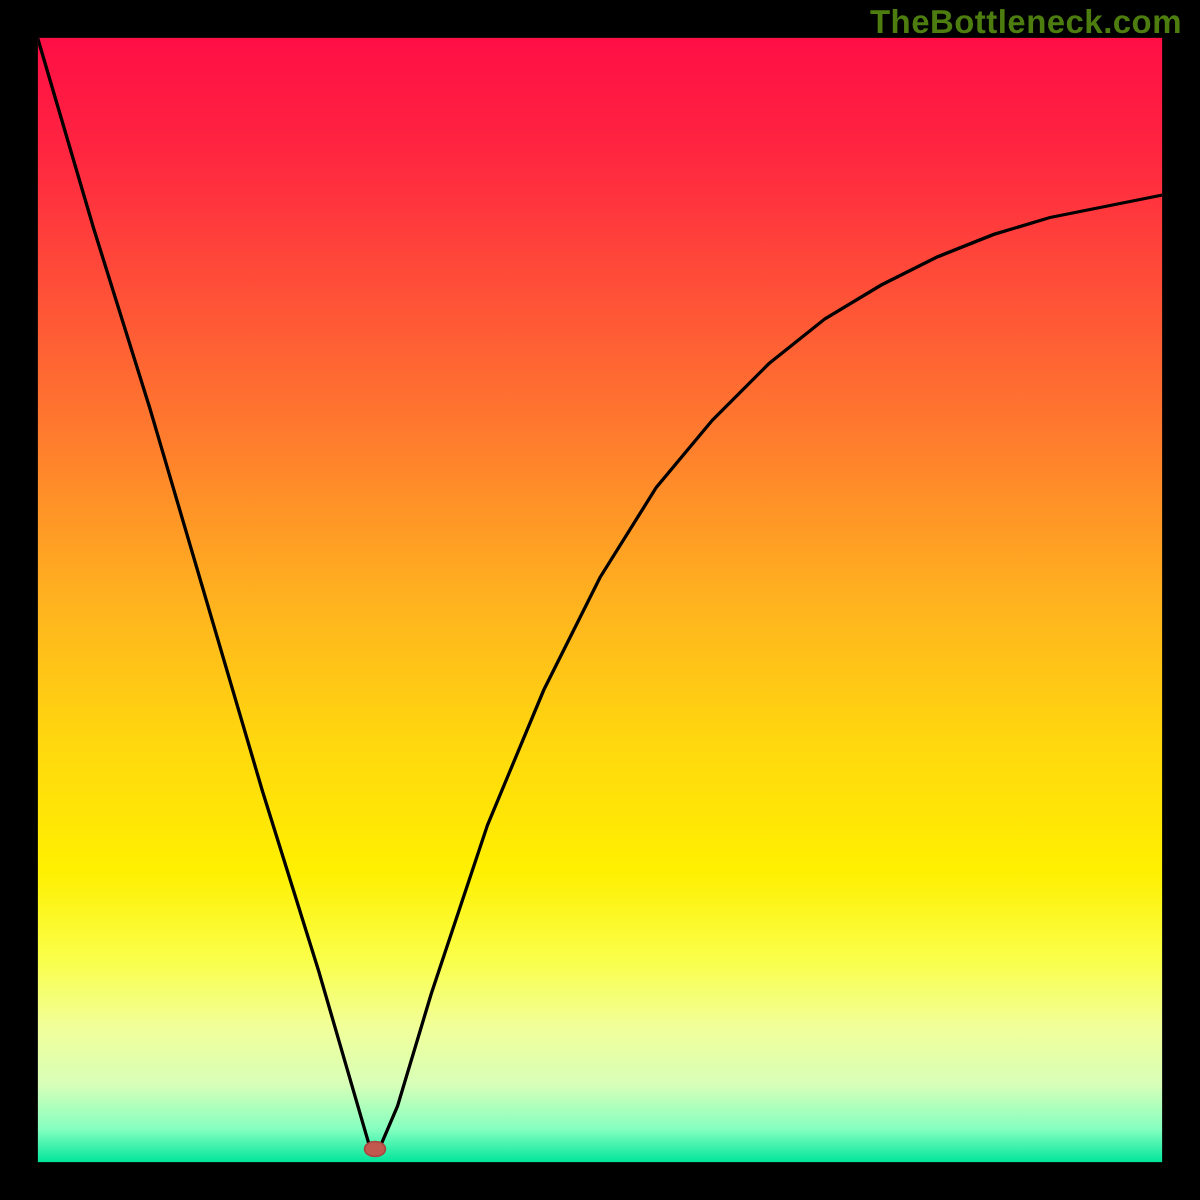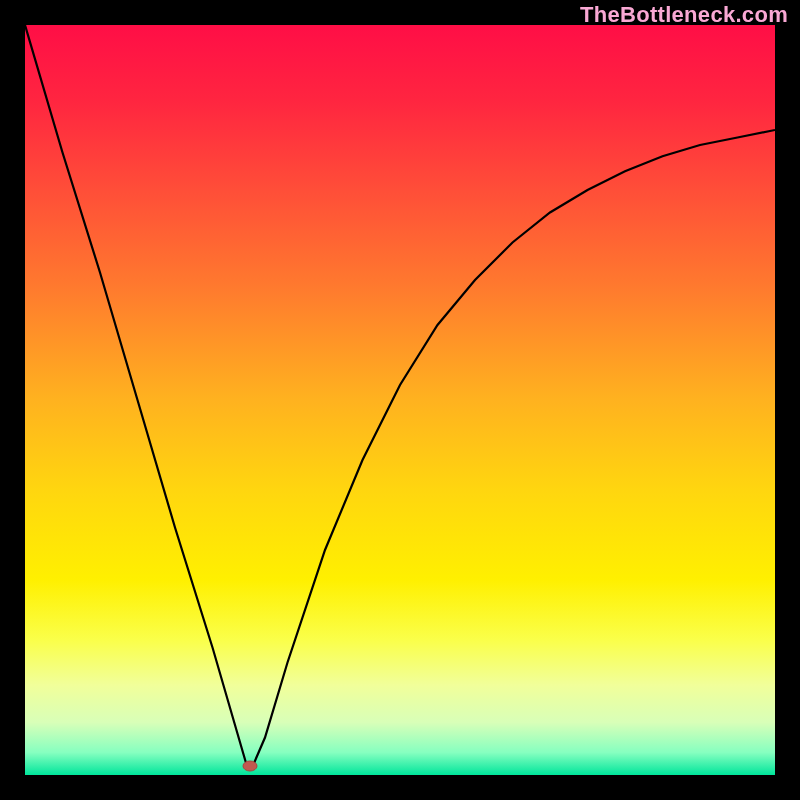--- a/index.html
+++ b/index.html
@@ -14,21 +14,21 @@
   .frame {
     position: relative;
     width: 800px;
     height: 800px;
     background: #000;
   }
   .watermark {
     position: absolute;
     top: 2px;
     right: 12px;
-    color: #f9a8d4;
+    color: #4d7c0f;
     font-size: 22px;
     font-weight: 600;
     letter-spacing: 0.3px;
     z-index: 5;
     user-select: none;
   }
   .plot-area {
     position: absolute;
     left: 25px;
     top: 25px;

